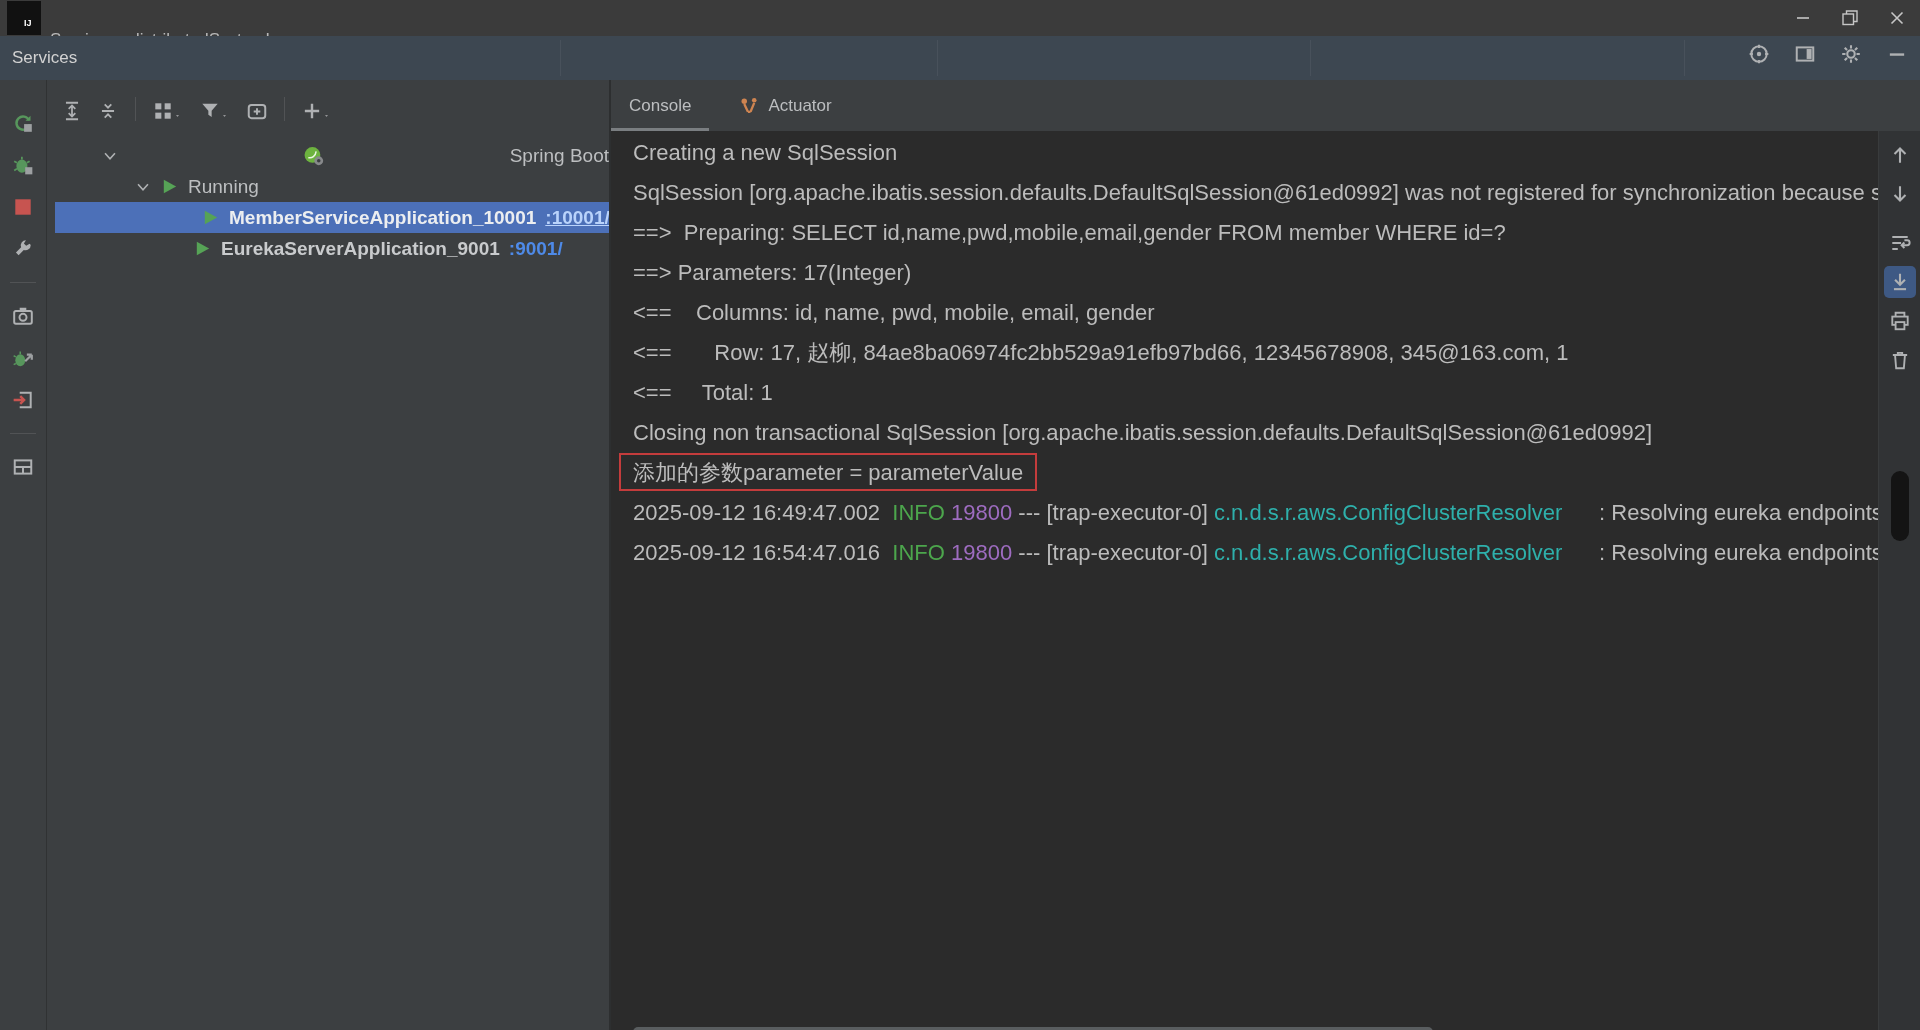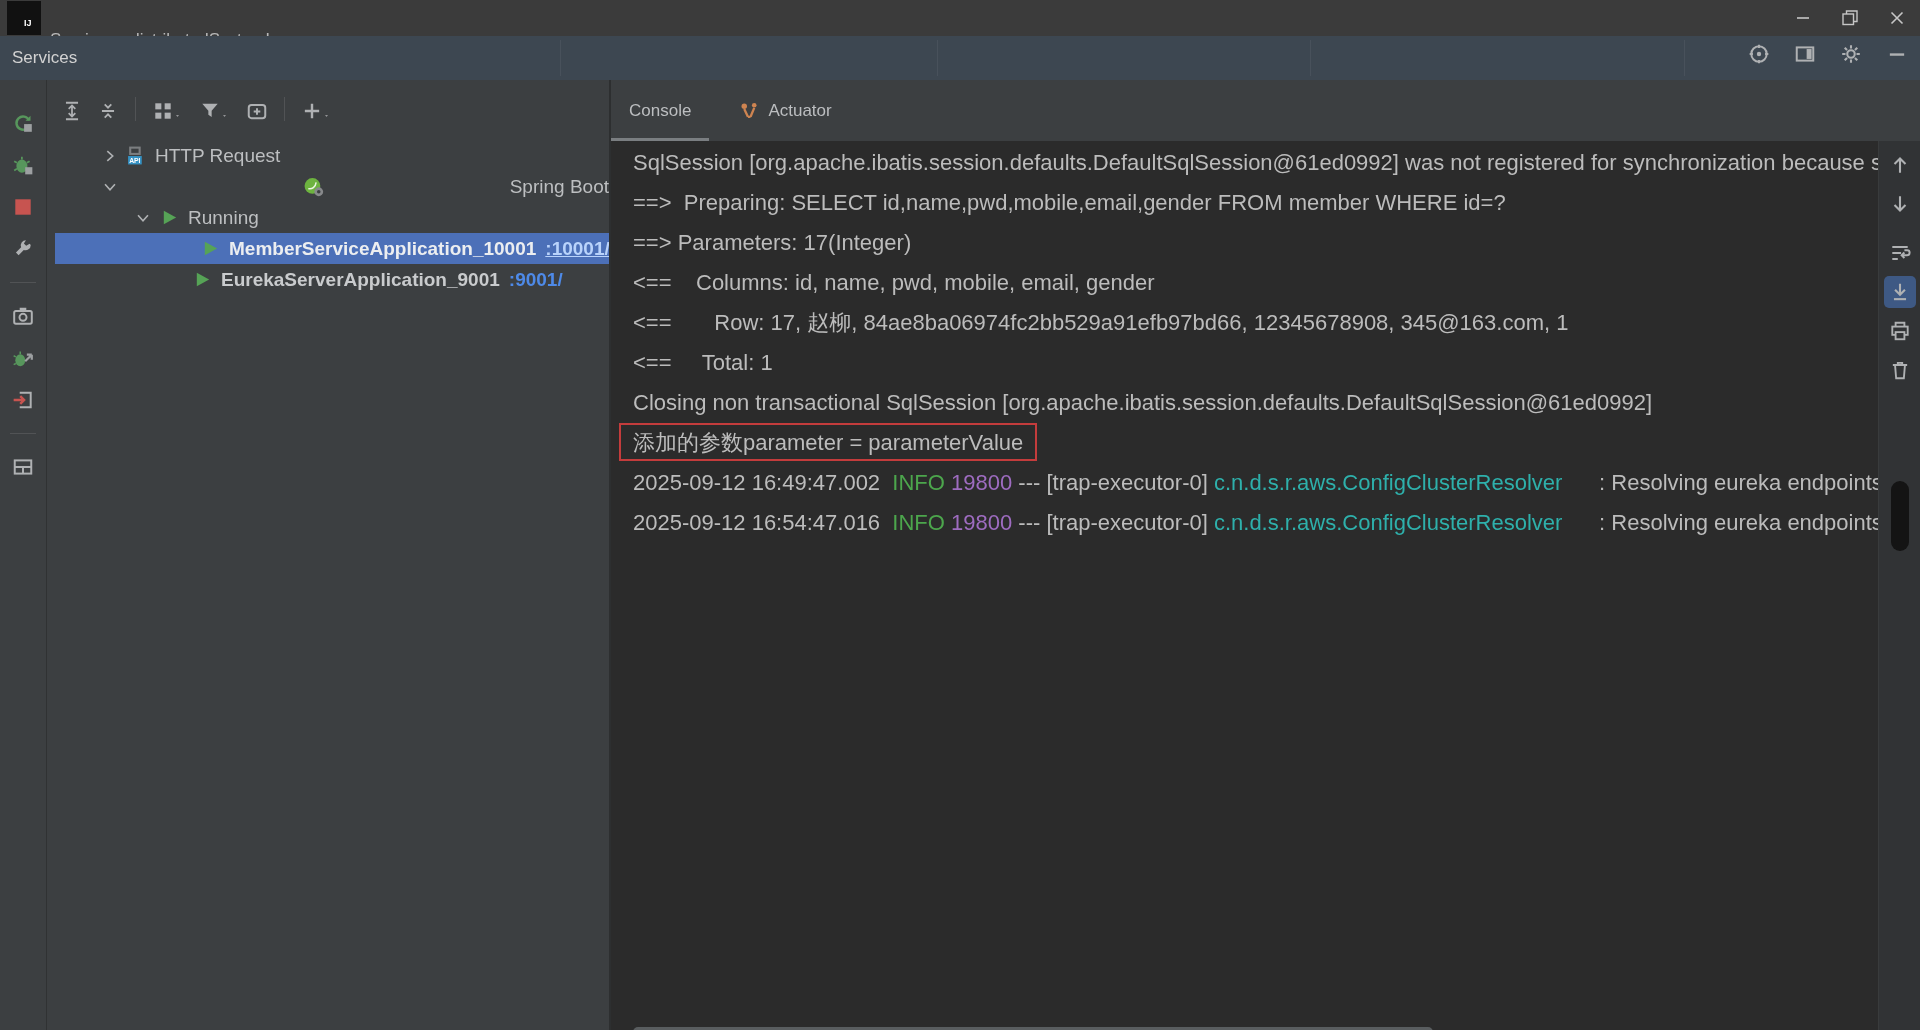--- a/index.html
+++ b/index.html
@@ -46,21 +46,21 @@
   .tree-row .chevron-slot { width:26px; display:flex; justify-content:center; flex:none; }
   .tree-row .icon-slot { width:26px; display:flex; justify-content:center; flex:none; }
   .tree-label { color:#bdbfc1; font-size:19px; margin-left:6px; }
   .tree-row.app .tree-label { font-weight:bold; color:#c9cbcd; }
   .tree-row.selected .tree-label { color:#eceef0; }
   .tree-port { color:var(--link); font-size:19px; font-weight:bold; margin-left:9px; text-decoration:none; }
   .tree-row.selected .tree-port { color:#b9d3fb; text-decoration:underline; }
 
   
   .console-panel { flex:1; background:#3c3f41; border-left:2px solid #2d2f30; display:flex; flex-direction:column; min-width:0; }
-  .console-tabs { height:61px; display:flex; align-items:stretch; flex:none; }
+  .console-tabs { height:51px; display:flex; align-items:stretch; flex:none; }
   .console-tab { display:flex; align-items:center; padding:0 18px; color:#bcbec0; font-size:17px; position:relative; }
   .console-tab.selected::after { content:""; position:absolute; left:0; right:0; bottom:0; height:3px; background:#7a7e81; }
   .console-tab .tab-icon { margin-right:8px; }
 
   .console-body { flex:1; background:#2b2b2b; display:flex; position:relative; min-height:0; }
   .console-log { flex:1; overflow:hidden; padding:2px 0 0 22px; min-width:0; }
   .console-line { height:40px; line-height:40px; white-space:pre; font-size:22px; color:#bcbcbc; }
   .console-line .seg-info   { color:var(--info); }
   .console-line .seg-pid    { color:var(--pid); }
   .console-line .seg-logger { color:var(--logger); }
@@ -286,36 +286,20 @@
             </svg>
           </span>
           <span class="dd-arrow">
             <svg width="10" height="10" viewBox="0 0 20 20" fill="none">
               <path d="M2 2.5l3 3 3-3z" fill="#afb1b3"></path>
             </svg>
           </span>
         </div>
       </div>
     <div class="tree">
-        <div class="tree-row" style="padding-left: 50px;">
-          <span class="chevron-slot">
-            <svg width="18" height="18" viewBox="0 0 20 20" fill="none">
-              <path d="M7 4.5l6 5.5-6 5.5" stroke="#afb1b3" stroke-width="1.8"></path>
-            </svg>
-          </span>
-          <span class="icon-slot">
-            <svg width="21" height="21" viewBox="0 0 20 20" fill="none">
-              <rect x="3" y="1.5" width="11" height="8" fill="#7b7e80"></rect>
-              <rect x="5" y="3.5" width="7" height="4" fill="#3c3f41"></rect>
-              <rect x="2" y="10.5" width="13" height="8" fill="#3592c4"></rect>
-              <text x="3" y="17" font-size="6.5" font-weight="bold" fill="#fff" font-family="Liberation Sans,sans-serif">API</text>
-            </svg>
-          </span>
-          <span class="tree-label">HTTP Request</span>
-        </div>
         <div class="tree-row" style="padding-left: 50px; justify-content: space-between;">
           <span class="chevron-slot">
             <svg width="18" height="18" viewBox="0 0 20 20" fill="none">
               <path d="M4.5 7l5.5 6 5.5-6" stroke="#afb1b3" stroke-width="1.8"></path>
             </svg>
           </span>
           <span class="icon-slot">
             <svg width="21" height="21" viewBox="0 0 20 20" fill="none">
               <circle cx="9" cy="9.5" r="7.5" fill="#6db33f"></circle>
               <path d="M5 12c3.5 1 7-1.5 7.5-6" stroke="#eaf6e2" stroke-width="1.4"></path>
@@ -372,20 +356,21 @@
               <circle cx="5" cy="6" r="2.6" fill="#ce8451"></circle>
               <circle cx="14.5" cy="5" r="2.2" fill="#ce8451"></circle>
               <path d="M5 8.5 8.5 16M14.5 7.5 11 16M8.5 16h2.5" stroke="#ce8451" stroke-width="2.2"></path>
             </svg>
           </span>
           <span>Actuator</span>
         </div>
       </div>
     <div class="console-body">
       <div class="console-log">
+          <div class="console-line"><span class="seg-default">Creating a new SqlSession</span></div>
           <div class="console-line"><span class="seg-default">SqlSession [org.apache.ibatis.session.defaults.DefaultSqlSession@61ed0992] was not registered for synchronization because synchronization is not active</span></div>
           <div class="console-line"><span class="seg-default">==&gt;  Preparing: SELECT id,name,pwd,mobile,email,gender FROM member WHERE id=?</span></div>
           <div class="console-line"><span class="seg-default">==&gt; Parameters: 17(Integer)</span></div>
           <div class="console-line"><span class="seg-default">&lt;==    Columns: id, name, pwd, mobile, email, gender</span></div>
           <div class="console-line"><span class="seg-default">&lt;==       Row: 17, 赵柳, 84ae8ba06974fc2bb529a91efb97bd66, 12345678908, 345@163.com, 1</span></div>
           <div class="console-line"><span class="seg-default">&lt;==     Total: 1</span></div>
           <div class="console-line"><span class="seg-default">Closing non transactional SqlSession [org.apache.ibatis.session.defaults.DefaultSqlSession@61ed0992]</span></div>
           <div class="console-line"><span class="boxed-wrap"><span class="seg-default">添加的参数parameter = parameterValue</span></span></div>
           <div class="console-line"><span class="seg-default">2025-09-12 16:49:47.002  </span><span class="seg-info">INFO</span><span class="seg-default"> </span><span class="seg-pid">19800</span><span class="seg-default"> --- [trap-executor-0] </span><span class="seg-logger">c.n.d.s.r.aws.ConfigClusterResolver</span><span class="seg-default">      : Resolving eureka endpoints via configuration</span></div>
           <div class="console-line"><span class="seg-default">2025-09-12 16:54:47.016  </span><span class="seg-info">INFO</span><span class="seg-default"> </span><span class="seg-pid">19800</span><span class="seg-default"> --- [trap-executor-0] </span><span class="seg-logger">c.n.d.s.r.aws.ConfigClusterResolver</span><span class="seg-default">      : Resolving eureka endpoints via configuration</span></div>

